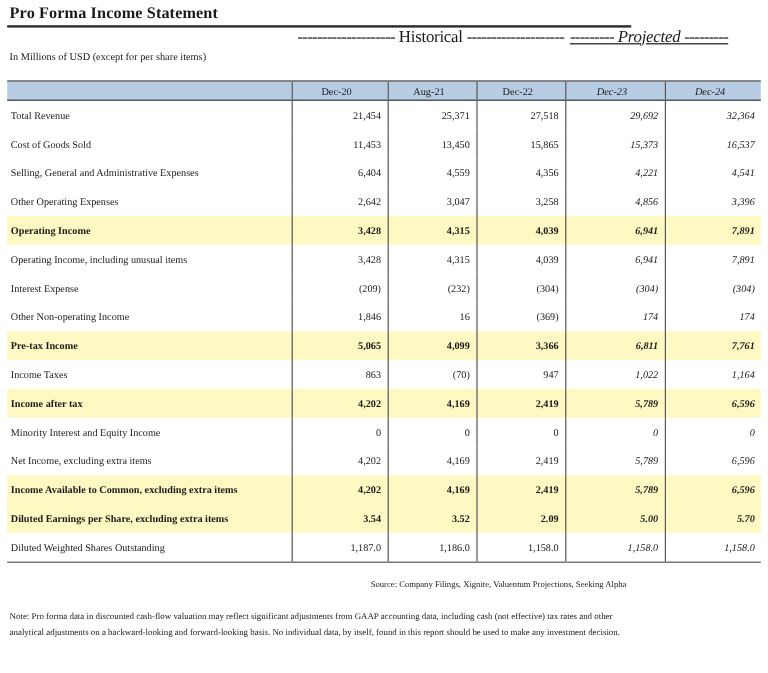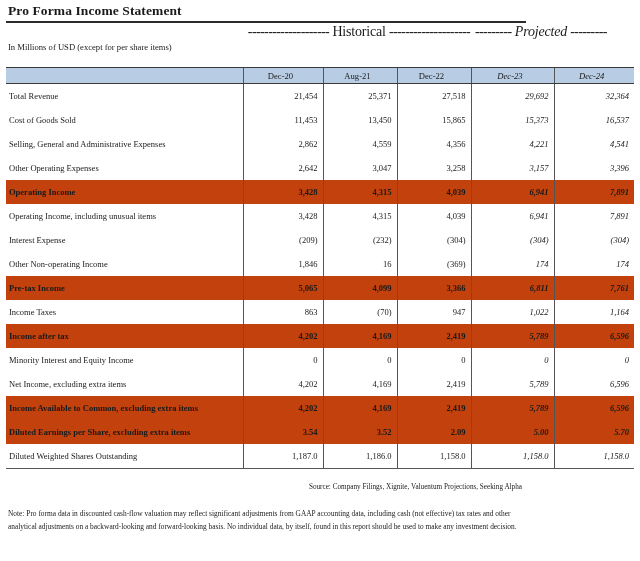--- a/index.html
+++ b/index.html
@@ -48,20 +48,21 @@
     text-align: center;
     white-space: nowrap;
     letter-spacing: -0.2px;
   }
   .period-proj {
     flex: 1 1 auto;
     text-align: center;
     white-space: nowrap;
     font-style: italic;
     letter-spacing: -0.2px;
+    text-decoration: underline;
   }
   .dash-run { letter-spacing: -0.6px; font-style: normal; }
   
   .units {
     font-size: 8.6px;
     padding: 3px 0 15px 2px;
     line-height: 10px;
   }
   
   table.fin {
@@ -104,21 +105,21 @@
     white-space: nowrap;
     font-size: 8.5px;
   }
   tbody td.label {
     text-align: left;
     padding-left: 3px;
     padding-right: 3px;
     white-space: nowrap;
   }
   tbody td.sep { border-left: 1.1px solid #555; }
-  tbody tr.highlight td { background: #c2410c; font-weight: bold; }
+  tbody tr.highlight td { background: #fef9c3; font-weight: bold; }
   tbody tr.highlight td.label { font-weight: bold; }
   tbody td.proj { font-style: italic; }
   tbody tr.last td { border-bottom: 1.1px solid #555; }
 
   
   .source {
     font-size: 7.2px;
     text-align: right;
     padding: 14px 4px 0 0;
     white-space: nowrap;
@@ -177,32 +178,32 @@
         <tr>
           <td class="label">Cost of Goods Sold</td>
           <td class="sep">11,453</td>
           <td class="sep">13,450</td>
           <td class="sep">15,865</td>
           <td class="sep proj">15,373</td>
           <td class="sep proj">16,537</td>
         </tr>
         <tr>
           <td class="label">Selling, General and Administrative Expenses</td>
-          <td class="sep">2,862</td>
+          <td class="sep">6,404</td>
           <td class="sep">4,559</td>
           <td class="sep">4,356</td>
           <td class="sep proj">4,221</td>
           <td class="sep proj">4,541</td>
         </tr>
         <tr>
           <td class="label">Other Operating Expenses</td>
           <td class="sep">2,642</td>
           <td class="sep">3,047</td>
           <td class="sep">3,258</td>
-          <td class="sep proj">3,157</td>
+          <td class="sep proj">4,856</td>
           <td class="sep proj">3,396</td>
         </tr>
         <tr class="highlight">
           <td class="label">Operating Income</td>
           <td class="sep">3,428</td>
           <td class="sep">4,315</td>
           <td class="sep">4,039</td>
           <td class="sep proj">6,941</td>
           <td class="sep proj">7,891</td>
         </tr>

